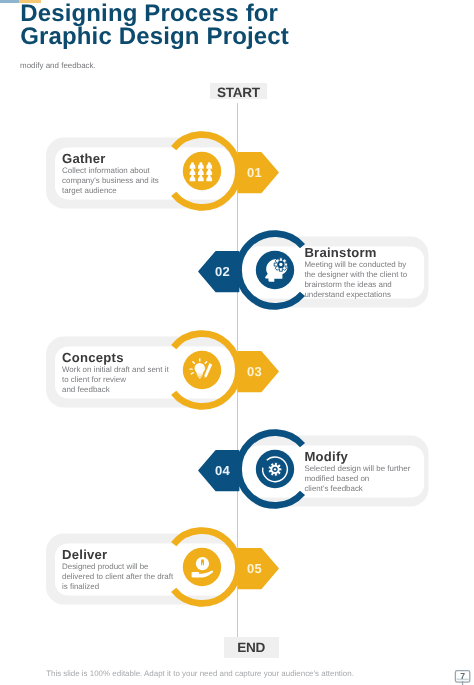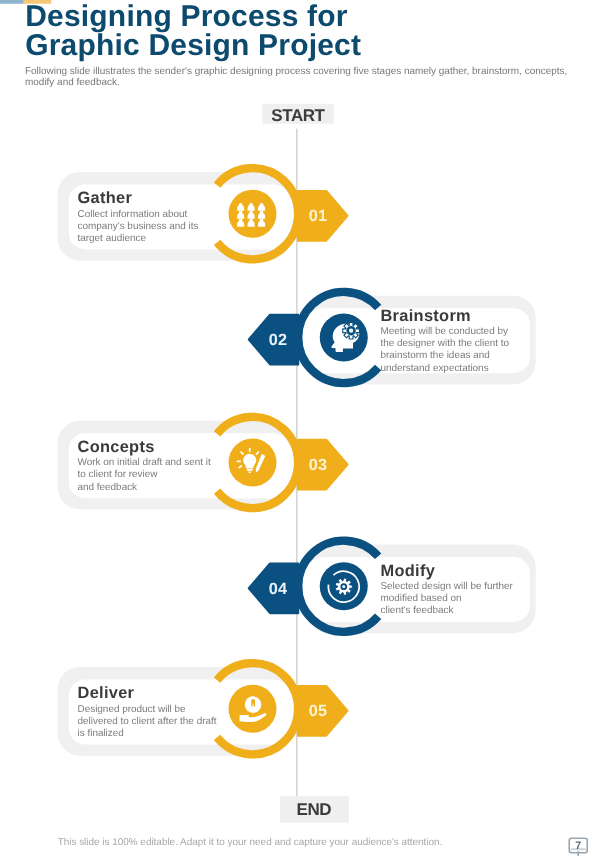--- a/index.html
+++ b/index.html
@@ -17,21 +17,21 @@
   .s-title{font-size:13.1px;font-weight:bold;fill:#3a3a3c;letter-spacing:0.25px;}
   .s-body{font-size:7.95px;fill:#7b7c7f;}
   .s-num{font-size:13px;font-weight:bold;letter-spacing:0.3px;}
 </style>
 </head>
 <body>
 
 <div class="accent blue"></div>
 <div class="accent orange"></div>
 <div class="title">Designing Process for Graphic Design Project</div>
-<div class="subtitle"><span>Following slide illustrates the sender's graphic designing process covering five stages namely gather, brainstorm, concepts,</span><br><span>modify and feedback.</span></div>
+<div class="subtitle"><br><span>modify and feedback.</span></div>
 <div class="spine"></div>
 <div class="pill" style="left:210px;top:83.4px;width:57px;height:16px;line-height:20.4px;font-size:13.6px;">START</div>
 <div class="pill" style="left:224px;top:637.2px;width:54.5px;height:20.6px;line-height:21.4px;font-size:13.6px;">END</div>
 <div class="footer">This slide is 100% editable. Adapt it to your need and capture your audience's attention.</div>
 <svg class="layer" id="page-badge" width="474" height="685">
   <g>
     <rect x="455.4" y="670.6" width="14.4" height="11.6" rx="1.8" fill="none" stroke="#9aa6ad" stroke-width="1.3"></rect>
     <rect x="457.0" y="672.2" width="11.2" height="7.2" fill="#ffffff"></rect>
     <rect x="456.6" y="678.6" width="12.0" height="1.6" fill="#c9d4da"></rect>
     <rect x="461.9" y="681.0" width="1.3" height="4.0" fill="#9aa6ad"></rect>

